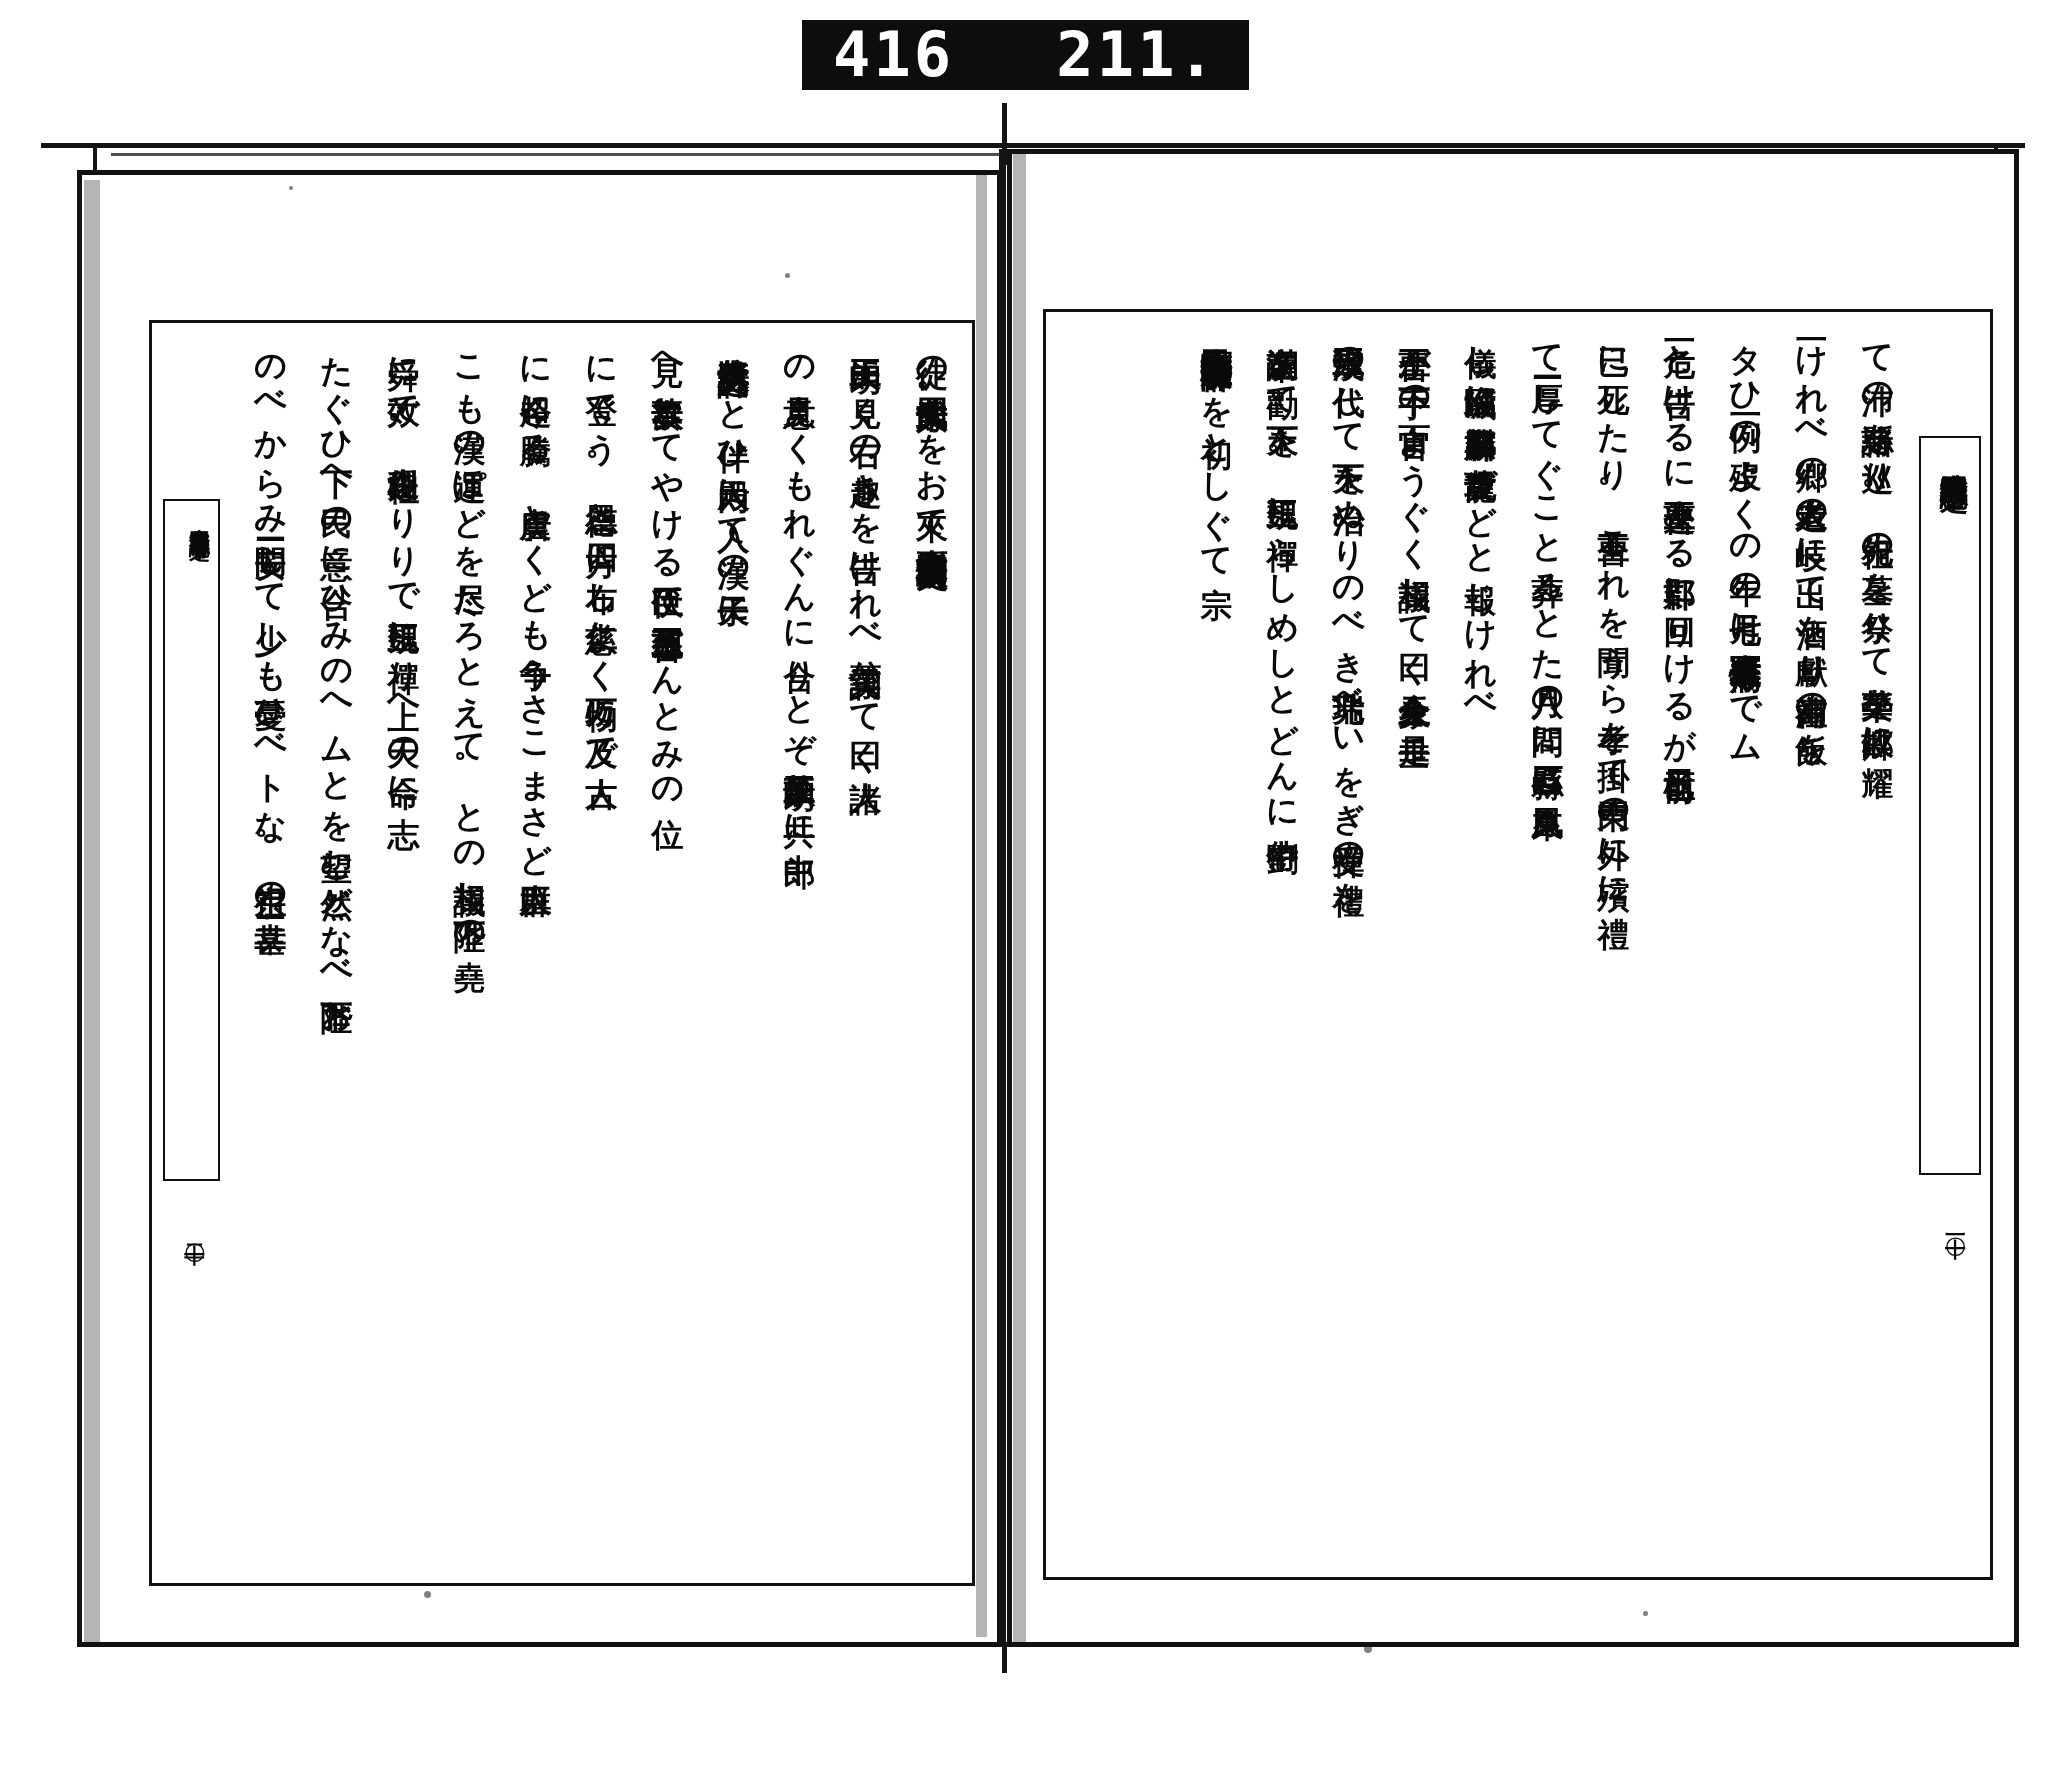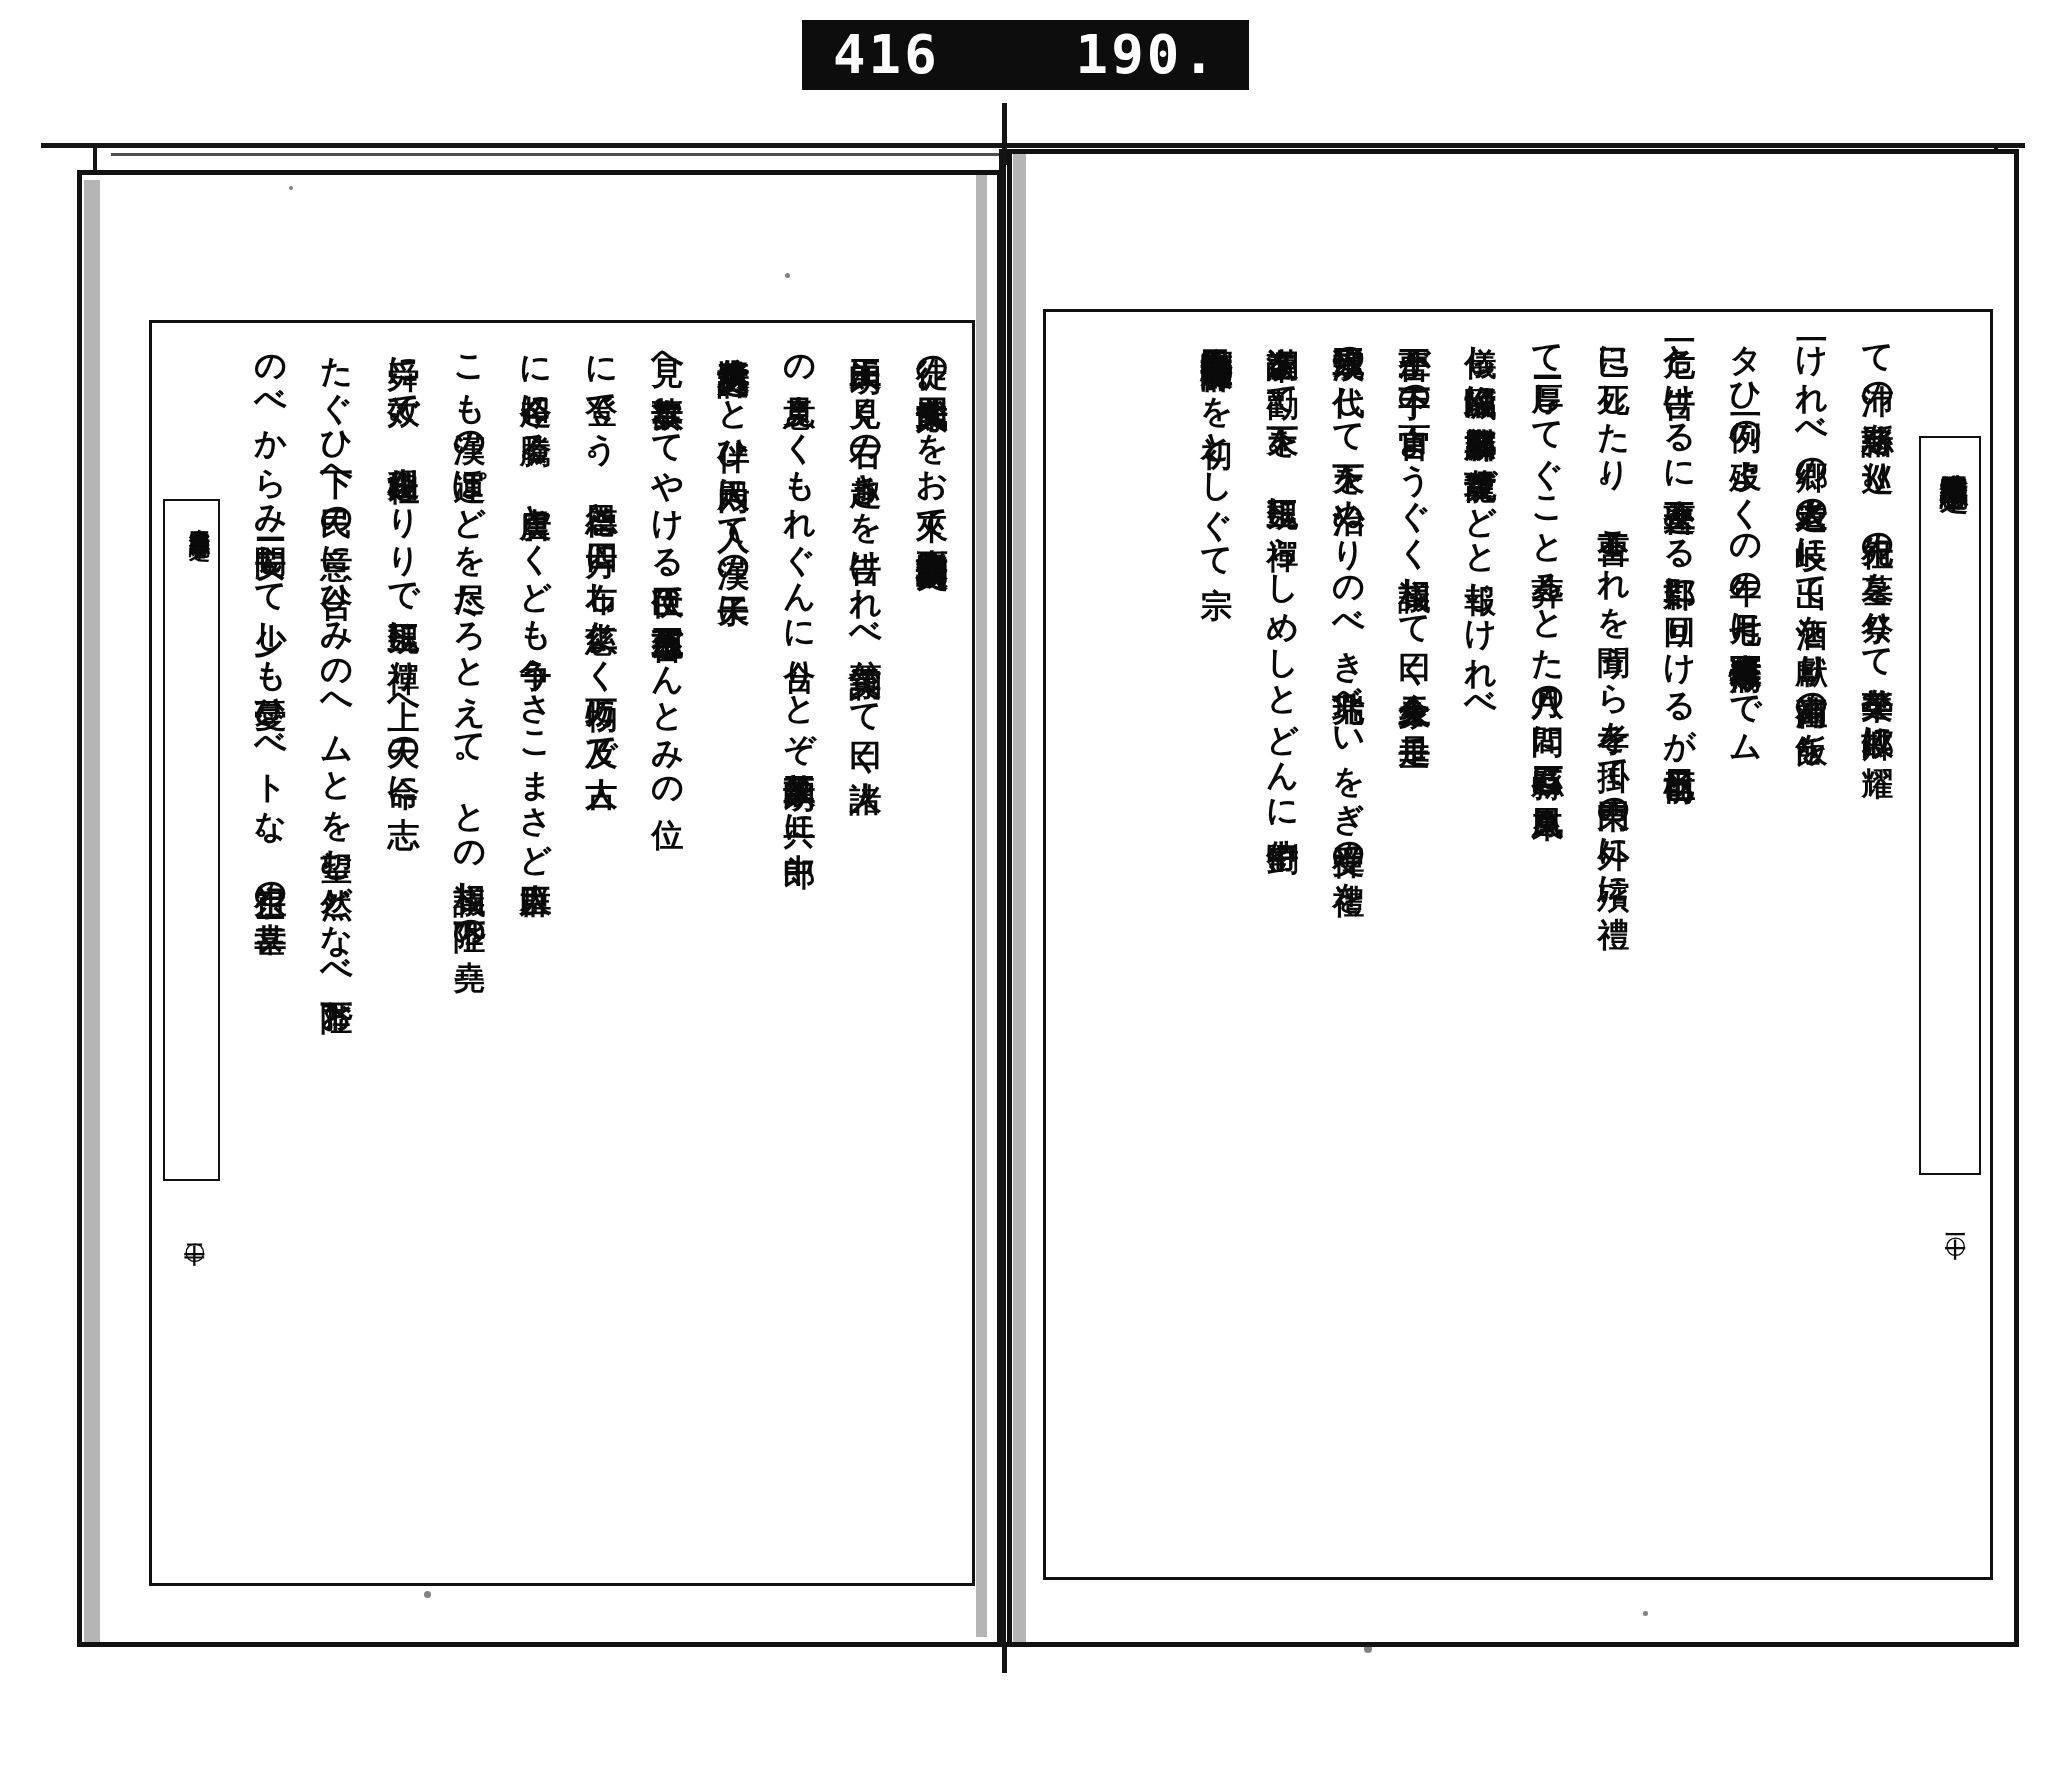--- a/index.html
+++ b/index.html
@@ -25,21 +25,21 @@
     background: #0d0d0d;
     display: flex;
     align-items: center;
     justify-content: space-between;
     padding: 0 31px;
     box-sizing: border-box;
   }
   .film-num {
     color: #ffffff;
     font-family: "DejaVu Sans Mono", monospace;
-    font-size: 54px;
+    font-size: 62px;
     font-weight: 700;
     letter-spacing: 3.1px;
     line-height: 1;
   }
 
   
   #scan-area {
     position: absolute;
     left: 0;
     top: 103px;
@@ -131,21 +131,21 @@
     position: absolute;
     background: #2a2a2a;
     opacity: .35;
   }
 </style>
 </head>
 <body>
 
 <div id="film-header">
   <span class="film-num">416</span>
-  <span class="film-num">190.</span>
+  <span class="film-num">211.</span>
 </div>
 
 <div id="scan-area">
 
   <div class="edge-line" style="left:41px; top:40px; width:1984px; height:4.6px;"></div>
   <div class="edge-line" style="left:111px; top:50px; width:1880px; height:2.6px; opacity:.75;"></div>
   <div class="edge-line" style="left:93px; top:40px; width:4.1px; height:77px;"></div>
   <div class="edge-line" style="left:1994px; top:40px; width:4.1px; height:67px;"></div>
 
   <div id="book-opening">

